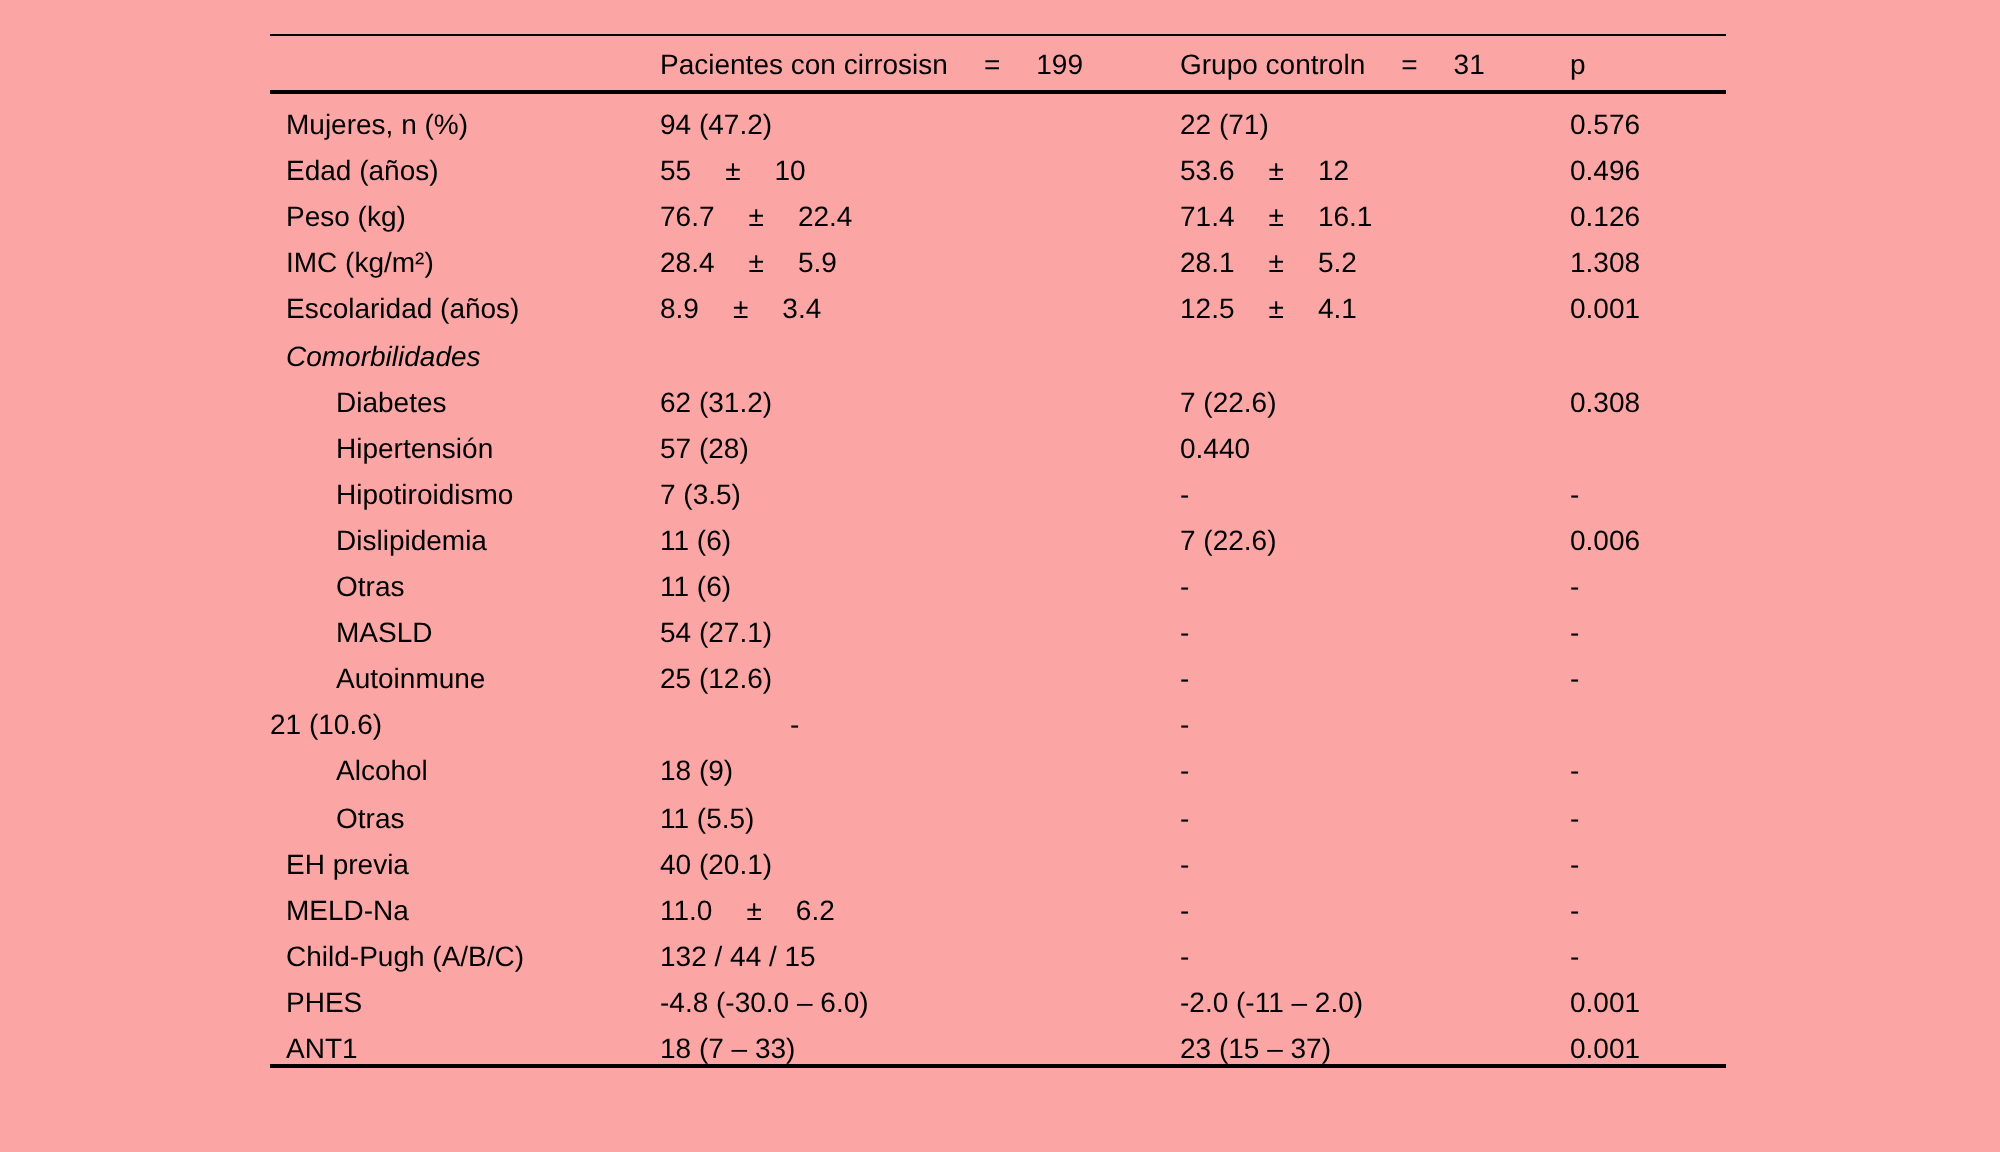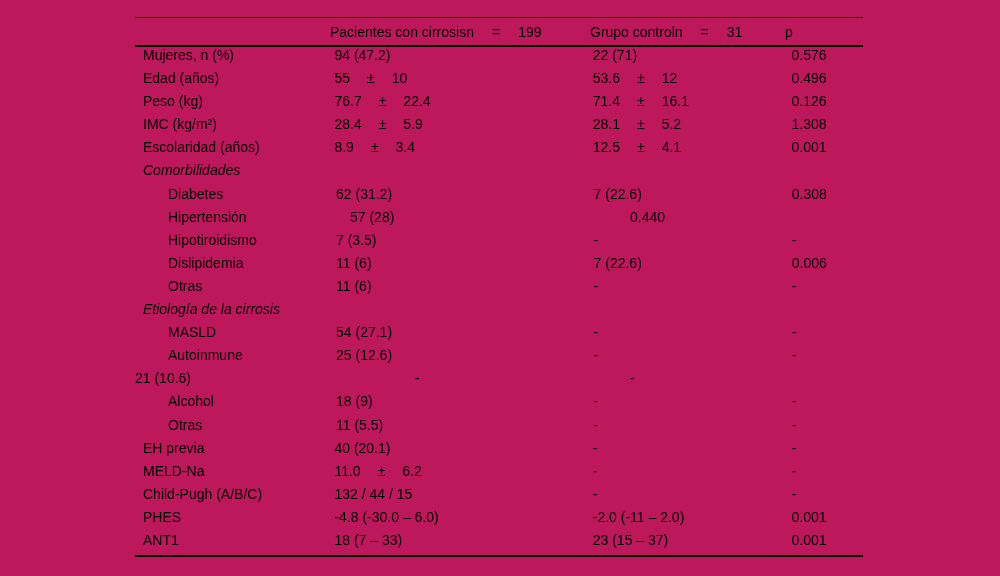--- a/index.html
+++ b/index.html
@@ -1,20 +1,20 @@
 <!DOCTYPE html>
 <html><head>
 <meta charset="utf-8">
 <style>
   html, body { margin: 0; padding: 0; }
   .page {
     position: relative;
     width: 1000px;
     height: 576px;
-    background: #be185d;
+    background: #fca5a5;
     font-family: "Liberation Sans", sans-serif;
     font-size: 14px;
     color: #000000;
     overflow: hidden;
   }
   .table-wrap {
     position: absolute;
     left: 135px;
     top: 17px;
     width: 728px;
@@ -22,23 +22,22 @@
     border-bottom: 2px solid #000;
   }
   .thead {
     display: flex;
     align-items: center;
     height: 27px;
     border-bottom: 2.5px solid #000;
   }
   .row {
     display: flex;
-    align-items: flex-start;
+    align-items: flex-end;
     height: 23.1px;
-    gap: 20px;
   }
   .cell { box-sizing: border-box; white-space: nowrap; }
   .cell.lbl { width: 195px; padding-left: 8px; }
   .cell.lbl.ind { padding-left: 33px; }
   .cell.it { font-style: italic; }
   .cell.c1 { width: 260px; }
   .cell.c2 { width: 195px; }
   .cell.pcol { width: 78px; }
   .cell.val { display: flex; align-items: baseline; gap: 17px; }
   .thead .cell.val { gap: 18px; }
@@ -175,26 +174,20 @@
         <div class="row">
           <div class="cell lbl ind">Otras</div>
           <div class="cell c1 val">
             <span>11 (6)</span>
           </div>
           <div class="cell c2 val">
             <span>-</span>
           </div>
           <div class="cell pcol">-</div>
         </div>
-        <div class="row section">
-          <div class="cell lbl it">Etiología de la cirrosis</div>
-          <div class="cell c1 val"></div>
-          <div class="cell c2 val"></div>
-          <div class="cell pcol"></div>
-        </div>
         <div class="row">
           <div class="cell lbl ind">MASLD</div>
           <div class="cell c1 val">
             <span>54 (27.1)</span>
           </div>
           <div class="cell c2 val">
             <span>-</span>
           </div>
           <div class="cell pcol">-</div>
         </div>

